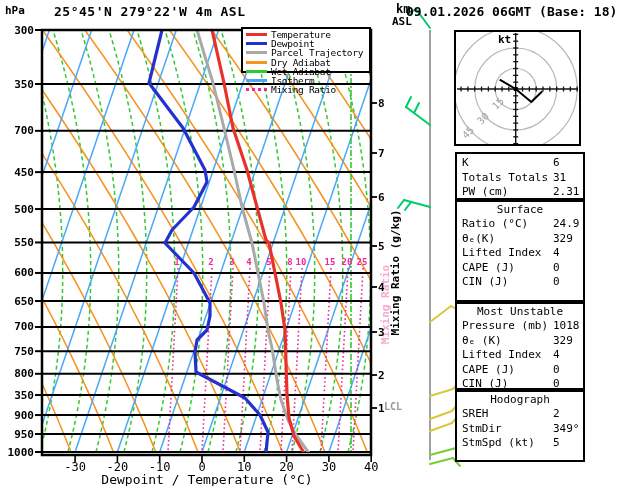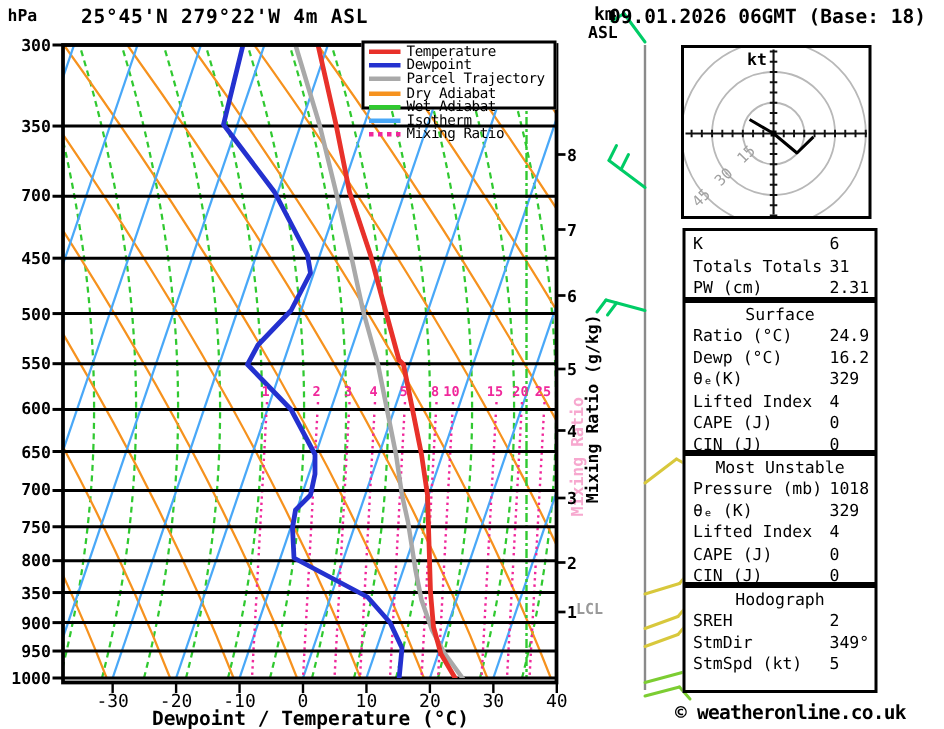--- a/index.html
+++ b/index.html
@@ -8,21 +8,21 @@
   .stage svg{position:absolute;left:0;top:0;}
   .abs{position:absolute;white-space:nowrap;}
   .hpa-unit{left:5px;top:4px;font-weight:bold;font-size:11px;}
   .main-title{left:54px;top:4px;font-weight:bold;font-size:13px;letter-spacing:.5px;}
   .km-unit{left:396px;top:2px;font-weight:bold;font-size:12px;}
   .asl-unit{left:392px;top:15px;font-weight:bold;font-size:11px;}
   .datetime{left:406px;top:4px;font-weight:bold;font-size:13px;}
   .plabel{font-weight:bold;font-size:11px;width:32px;text-align:right;left:2px;}
   .tlabel{font-weight:normal;font-size:12px;width:40px;text-align:center;top:460px;}
   .kmlabel{font-weight:bold;font-size:11px;left:378px;}
-  .axis-title{left:42px;top:472px;width:330px;text-align:center;font-weight:bold;font-size:13px;}
+  .axis-title{left:42px;top:472px;width:330px;text-align:center;font-weight:normal;font-size:13px;}
   .mixlabel{font-weight:bold;font-size:9px;color:#f0289b;width:22px;text-align:center;top:257px;}
   .mix-axis{left:330px;top:266px;width:130px;text-align:center;font-weight:bold;font-size:11px;
             transform:rotate(-90deg);}
   .mix-ghost{left:325px;top:298px;width:120px;text-align:center;font-weight:bold;font-size:11px;
              color:#f7a8cf;transform:rotate(-90deg);}
   .lcl{left:384px;top:401px;color:#999;font-weight:bold;font-size:10px;}
   .legend{left:241px;top:27px;width:130px;height:46px;border:2px solid #000;background:#fff;
           box-sizing:border-box;padding-top:1px;}
   .lrow{display:flex;align-items:center;height:9.2px;}
   .lswatch{width:21px;height:0;border-top:3px solid #000;margin:0 4px 0 3px;flex:none;}
@@ -349,24 +349,20 @@
           <span class="val">2.31</span>
         </div>
       </div>
       <div class="abs statbox" style="top: 200px; height: 102px;">
         <div class="shead">Surface</div>
         <div class="srow">
           <span class="lab">Ratio (°C)</span>
           <span class="val">24.9</span>
         </div>
         <div class="srow">
-          <span class="lab">Dewp (°C)</span>
-          <span class="val">16.2</span>
-        </div>
-        <div class="srow">
           <span class="lab">θₑ(K)</span>
           <span class="val">329</span>
         </div>
         <div class="srow">
           <span class="lab">Lifted Index</span>
           <span class="val">4</span>
         </div>
         <div class="srow">
           <span class="lab">CAPE (J)</span>
           <span class="val">0</span>
@@ -409,14 +405,13 @@
           <span class="lab">StmDir</span>
           <span class="val">349°</span>
         </div>
         <div class="srow">
           <span class="lab">StmSpd (kt)</span>
           <span class="val">5</span>
         </div>
       </div>
     </div>
 
-  <div class="abs footer">© weatheronline.co.uk</div>
 </div>
 
 </body></html>

